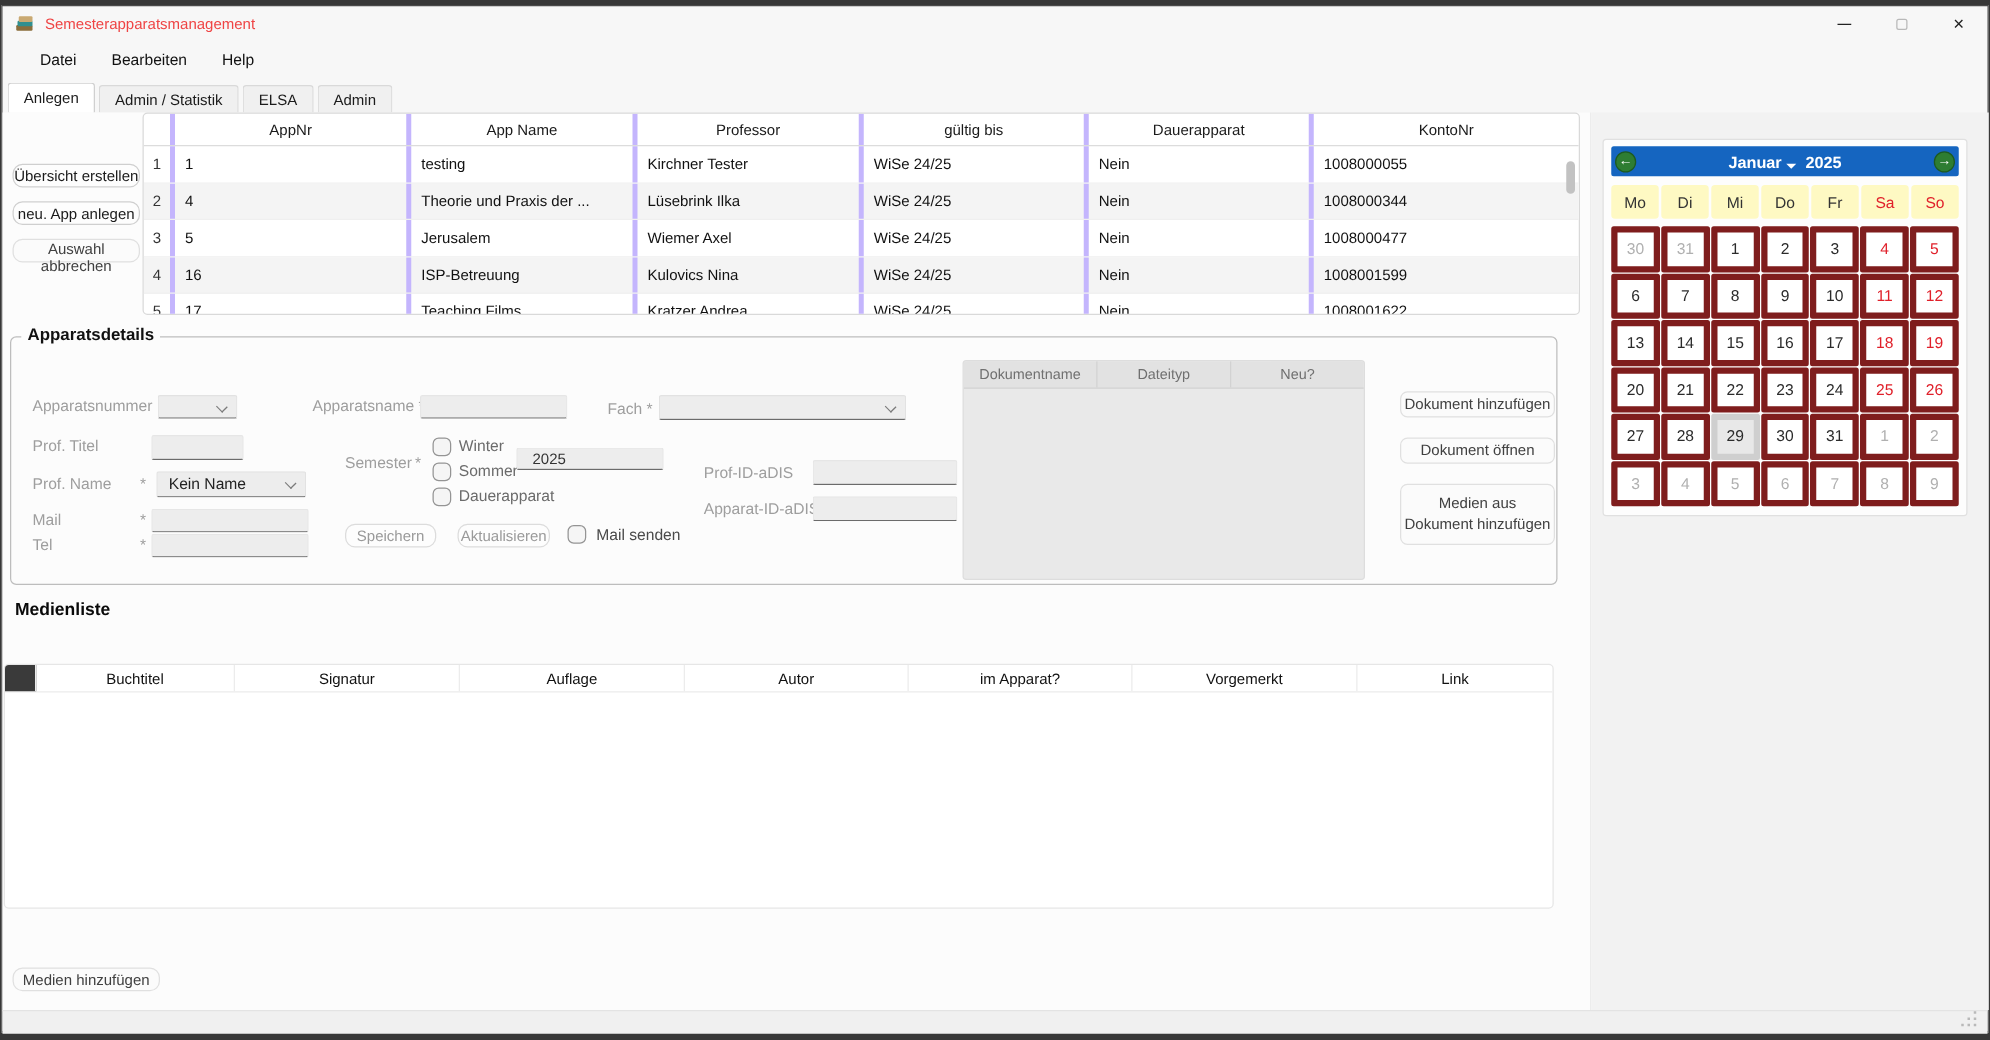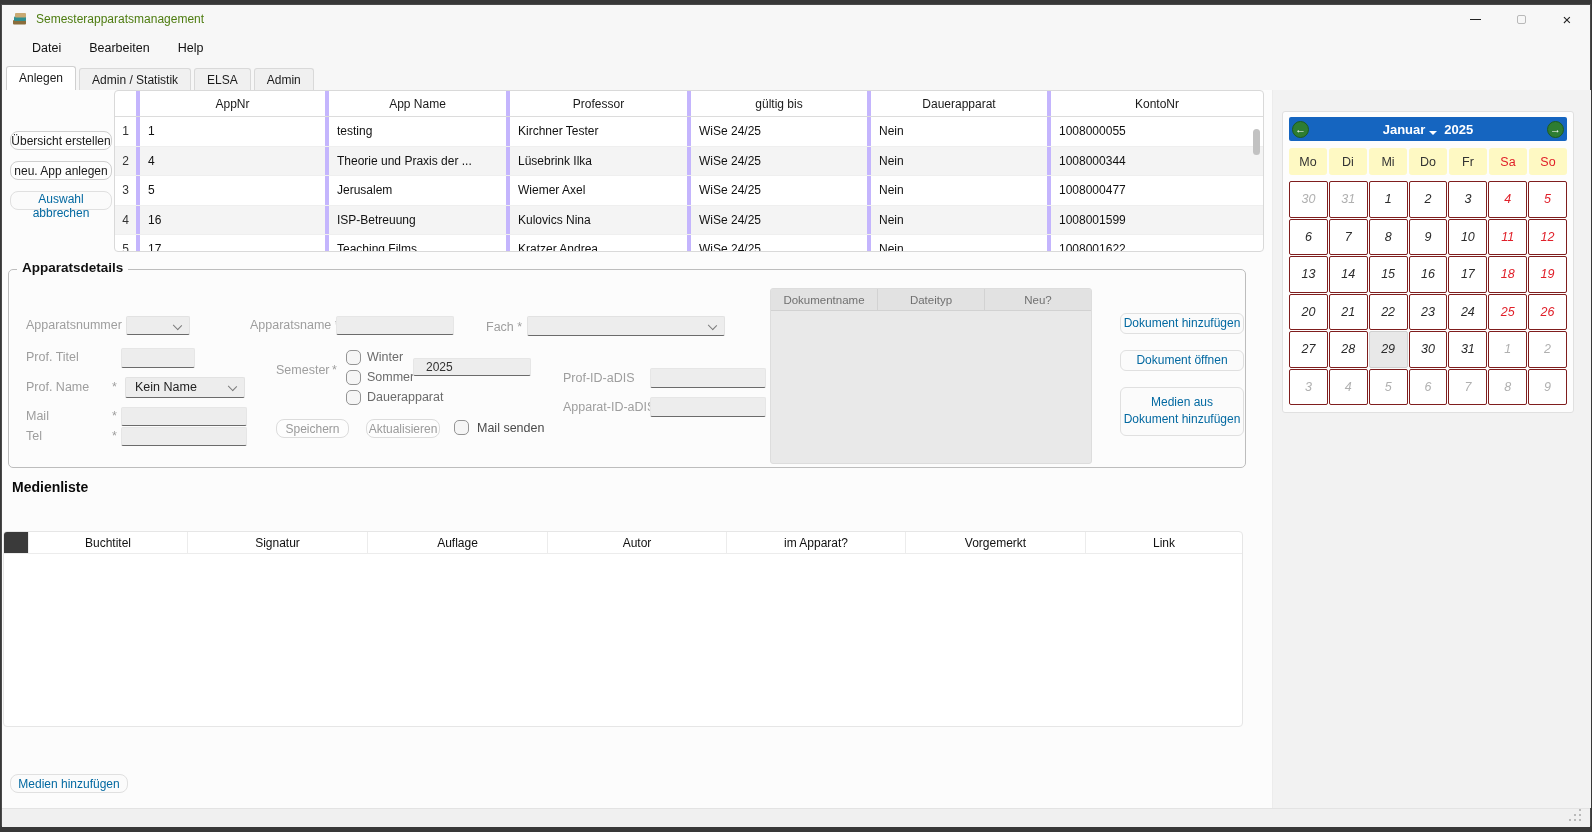--- a/index.html
+++ b/index.html
@@ -10,21 +10,21 @@
     position:relative;
     overflow:hidden;
   }
   .window {
     position:absolute; left:1px; top:4px; width:1590px; height:822px;
     background:#f7f7f7; border:1px solid #4a4a4a;
   }
   
   .titlebar { position:absolute; left:0; top:0; right:0; height:28px; display:flex; align-items:center; padding-left:10px; gap:8px; }
   .app-icon { width:16px; height:16px; display:inline-block; }
-  .title { font-size:12px; color:#4d7c0f; }
+  .title { font-size:12px; color:#ef4444; }
   .win-controls { position:absolute; right:0; top:0; height:28px; display:flex; }
   .win-btn { width:46px; height:28px; display:flex; align-items:center; justify-content:center; cursor:default; }
   .glyph-min { width:11px; height:1px; background:#222; display:block; }
   .glyph-max { width:9px; height:9px; border:1px solid #b9b9b9; border-radius:2px; display:block; }
   .glyph-close { font-size:15px; color:#222; line-height:1; }
   
   .menubar { position:absolute; left:0; top:28px; right:0; height:30px; display:flex; align-items:center; padding-left:30px; }
   .menu-item { font-size:12.5px; color:#111; margin-right:28px; }
   
   .tabstrip { position:absolute; left:0; top:60px; right:0; height:25px; display:flex; align-items:flex-end; padding-left:4px; }
@@ -35,21 +35,21 @@
   .page-bg { position:absolute; left:0; top:85px; width:1271px; height:718px; background:#fcfcfc; border-right:1px solid #ececec; }
   .right-bg { position:absolute; left:1271px; top:85px; width:318px; height:718px; background:#f2f2f2; }
   .statusbar { position:absolute; left:0; top:803px; width:100%; height:19px; background:#f0f0f0; border-top:1px solid #e3e3e3; }
   .grip { position:absolute; right:9px; bottom:6px; width:2px; height:2px; background:#b9b9b9;
           box-shadow:-5px 0 #b9b9b9,-10px 0 #b9b9b9,0 -5px #b9b9b9,-5px -5px #b9b9b9,0 -10px #b9b9b9; }
   
   .side-buttons { position:absolute; left:8px; top:126px; width:102px; display:flex; flex-direction:column; gap:11px; }
   .btn { background:#fdfdfd; border:1px solid #cfcfcf; border-radius:8px; font-family:inherit;
          font-size:12px; color:#1a1a1a; text-align:center; padding:0; }
   .side-btn { height:19px; }
-  .btn.disabled { color:#0369a1; border-color:#e0e0e0; background:#fbfbfb; }
+  .btn.disabled { color:#404040; border-color:#e0e0e0; background:#fbfbfb; }
   
   .apps-table { position:absolute; left:112px; top:85px; width:1150px; height:162px; background:#fff;
                 border:1px solid #d9d9d9; border-radius:4px; overflow:hidden; }
   .at-row { display:flex; }
   .at-head { height:26px; border-bottom:1px solid #dcdcdc; }
   .at-head .at-c { display:flex; align-items:center; justify-content:center; font-size:12px; color:#1a1a1a; }
   .at-c { border-right:4px solid #c4b5fd; overflow:hidden; white-space:nowrap; }
   .c0 { width:25px; flex:none; }
   .c1 { width:189px; flex:none; }
   .c2 { width:181px; flex:none; }
@@ -109,22 +109,22 @@
   .cal-nav { width:17px; height:17px; border-radius:50%; background:var(--arrow,#2e7d32); border:1px solid #1d5a20;
              color:#fff; display:flex; align-items:center; justify-content:center; font-size:11px; font-weight:bold; }
   .cal-title { color:#fff; font-weight:bold; font-size:13px; display:flex; align-items:center; gap:7px; }
   .caret { width:0; height:0; border-left:4px solid transparent; border-right:4px solid transparent;
            border-top:4px solid #fff; margin-top:7px; margin-left:-3px; }
   .cal-dayhead { display:grid; grid-template-columns:repeat(7,1fr); gap:2px; margin:7px 6px 0; }
   .cal-dh { height:27px; background:#fef9c3; border-radius:3px; display:flex; align-items:center; justify-content:center;
             font-size:12.5px; color:#333; }
   .cal-dh.weekend { color:var(--weekend,#e0202a); }
   .cal-grid { display:grid; grid-template-columns:repeat(7,1fr); gap:1px; margin:6px; }
-  .cal-day { height:36.5px; background:#fff; border:1px solid #7f1d1d; border-radius:2px;
-             display:flex; align-items:center; justify-content:center; font-size:12.5px; color:#2b2b2b;font-style:italic; }
+  .cal-day { height:36.5px; background:#fff; border:5px solid #7f1d1d; border-radius:2px;
+             display:flex; align-items:center; justify-content:center; font-size:12.5px; color:#2b2b2b; }
   .cal-day.muted { color:#b0b0b0; }
   .cal-day.weekend { color:var(--weekend,#e0202a); }
   .cal-day.today { background:#e8e8e8; border-color:#cfcfcf; }
 </style>
 </head>
 <body>
 
 <div class="window">
 
   <div class="titlebar">

